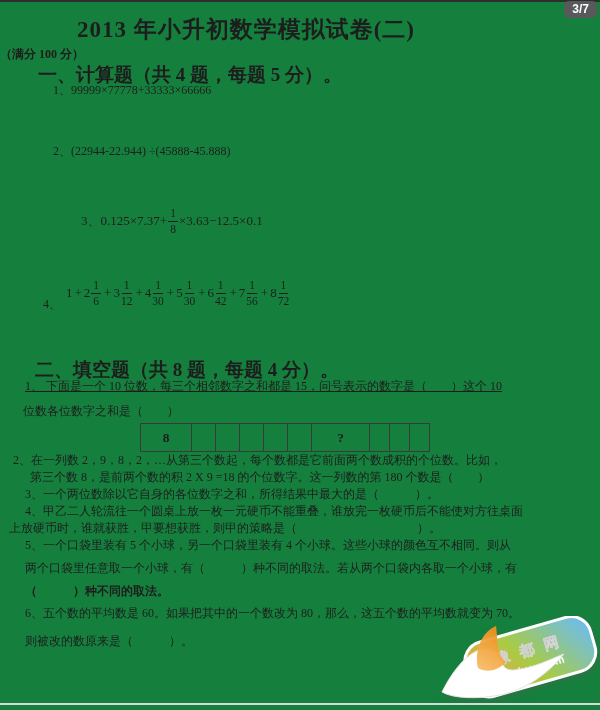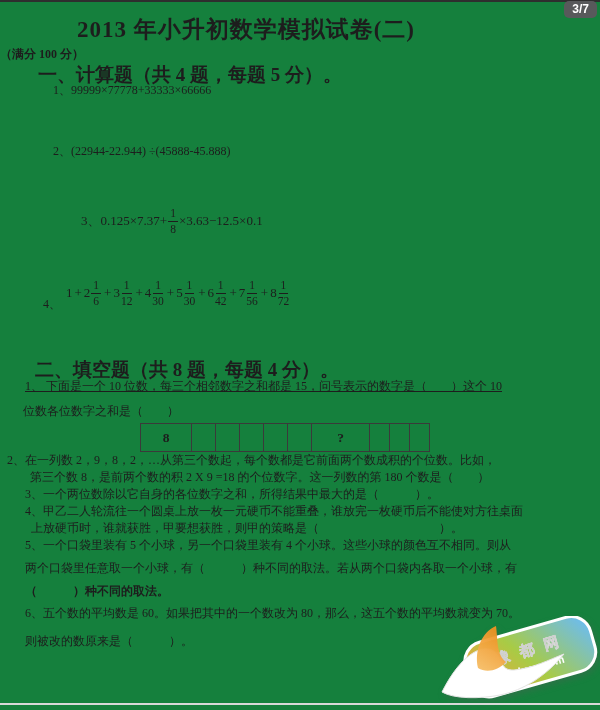--- a/index.html
+++ b/index.html
@@ -139,25 +139,25 @@
     <span class="digit-cell cn"></span>
     <span class="digit-cell cn"></span>
     <span class="digit-cell cn"></span>
     <span class="digit-cell cn"></span>
     <span class="digit-cell cq">?</span>
     <span class="digit-cell cs"></span>
     <span class="digit-cell cs"></span>
     <span class="digit-cell cs"></span>
   </div>
 
-  <div class="abs qline" style="left:7px;top:452px;">2、在一列数 2，9，8，2，…从第三个数起，每个数都是它前面两个数成积的个位数。比如，</div>
+  <div class="abs qline" style="left:13px;top:452px;">2、在一列数 2，9，8，2，…从第三个数起，每个数都是它前面两个数成积的个位数。比如，</div>
   <div class="abs qline" style="left:30px;top:469px;">第三个数 8，是前两个数的积 2 X 9 =18 的个位数字。这一列数的第 180 个数是（　　）</div>
   <div class="abs qline" style="left:25px;top:486px;">3、一个两位数除以它自身的各位数字之和，所得结果中最大的是（　　　）。</div>
   <div class="abs qline" style="left:25px;top:503px;">4、甲乙二人轮流往一个圆桌上放一枚一元硬币不能重叠，谁放完一枚硬币后不能使对方往桌面</div>
-  <div class="abs qline" style="left:31px;top:520px;font-family:Liberation Serif, serif;">上放硬币时，谁就获胜，甲要想获胜，则甲的策略是（　　　　　　　　　　）。</div>
+  <div class="abs qline" style="left:9px;top:520px;font-family:Liberation Serif, serif;">上放硬币时，谁就获胜，甲要想获胜，则甲的策略是（　　　　　　　　　　）。</div>
   <div class="abs qline" style="left:25px;top:537px;">5、一个口袋里装有 5 个小球，另一个口袋里装有 4 个小球。这些小球的颜色互不相同。则从</div>
   <div class="abs qline" style="left:25px;top:560px;">两个口袋里任意取一个小球，有（　　　）种不同的取法。若从两个口袋内各取一个小球，有</div>
   <div class="abs qline" style="left:25px;top:583px;font-weight:bold;">（　　　）种不同的取法。</div>
   <div class="abs qline" style="left:25px;top:605px;">6、五个数的平均数是 60。如果把其中的一个数改为 80，那么，这五个数的平均数就变为 70。</div>
   <div class="abs qline" style="left:25px;top:633px;">则被改的数原来是（　　　）。</div>
 
   <svg class="watermark" viewBox="0 0 162 90">
     <defs>
       <linearGradient id="wmBand" x1="0" y1="0.6" x2="1" y2="0.3">
         <stop offset="0" stop-color="#f2a33c"></stop>

